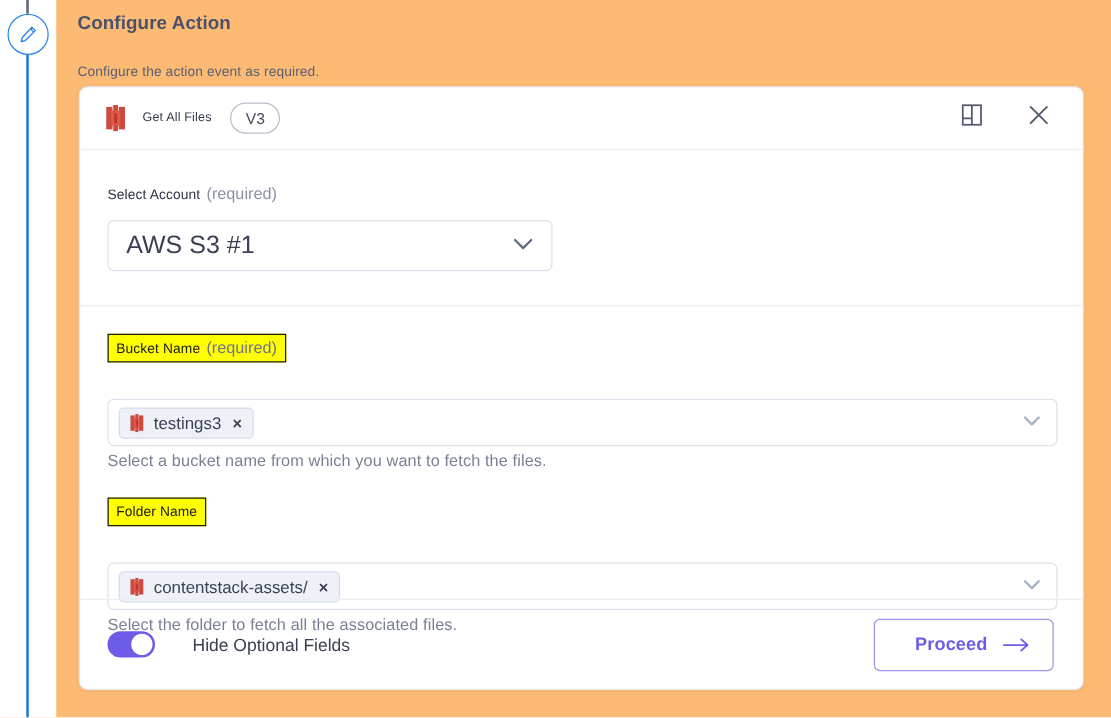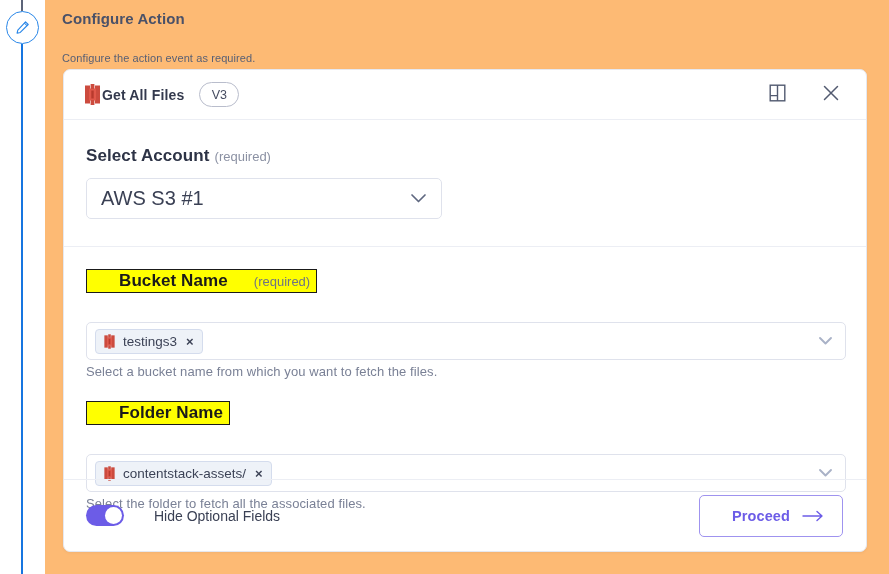--- a/index.html
+++ b/index.html
@@ -41,42 +41,42 @@
     background: #ffffff; border: 1px solid #e6e8ef; border-radius: 7px;
     box-shadow: 0 1px 3px rgba(30,40,80,.05);
     overflow: hidden;
   }
   .card-head {
     height: 50px; display: flex; align-items: center;
     padding: 0 22px 0 19px; border-bottom: 1px solid #eceef4;
   }
   .s3-icon { width: 19px; height: 21px; flex: 0 0 auto; display:block; }
   .card-title {
-    font-size: 14px; font-weight: bold; color: #33394d; letter-spacing: .15px;
+    margin-left: 12px; font-size: 10px; font-weight: normal; color: #33394d; letter-spacing: .15px;
   }
   .ver-badge {
     margin-left: 15px; width: 40px; height: 25px; border-radius: 13px;
     border: 1px solid #b9bdcc; display: flex; align-items: center; justify-content: center;
     font-size: 12.5px; color: #464c61;
   }
   .head-spacer { flex: 1 1 auto; }
   .head-icon { width: 26px; height: 26px; display: flex; align-items: center; justify-content: center; cursor: pointer; }
   .head-icon + .head-icon { margin-left: 28px; }
 
   
   .sec { padding: 0 22px; }
   .sec-account { padding-top: 26px; padding-bottom: 27px; border-bottom: 1px solid #eceef4; }
-  .field-label { font-size: 17px; font-weight: bold; color: #2d3346; letter-spacing: .1px; }
+  .field-label { font-size: 11px; font-weight: normal; color: #2d3346; letter-spacing: .1px; }
   .req { font-weight: normal; color: #8b91a3; margin-left: 5px; font-size: 13px; }
 
   .hl {
     display: inline-block; background: #ffff00; border: 1.5px solid #1a1a1a;
     padding: 2px 6px 3px 6px; line-height: 1;
   }
-  .hl .field-label, .hl .req { color: #1a1a1a; margin-left: 26px; }
+  .hl .field-label, .hl .req { color: #1a1a1a; }
   .hl .req { color: #6f7483; }
 
   .select-box {
     margin-top: 12px; width: 356px; height: 41px; border: 1px solid #dfe2ec;
     border-radius: 5px; background: #fff; display: flex; align-items: center;
     padding: 0 14px; cursor: pointer;
   }
   .select-value { flex: 1 1 auto; font-size: 20px; color: #3a4054; }
 
   .sec-fields { padding-top: 22px; }

